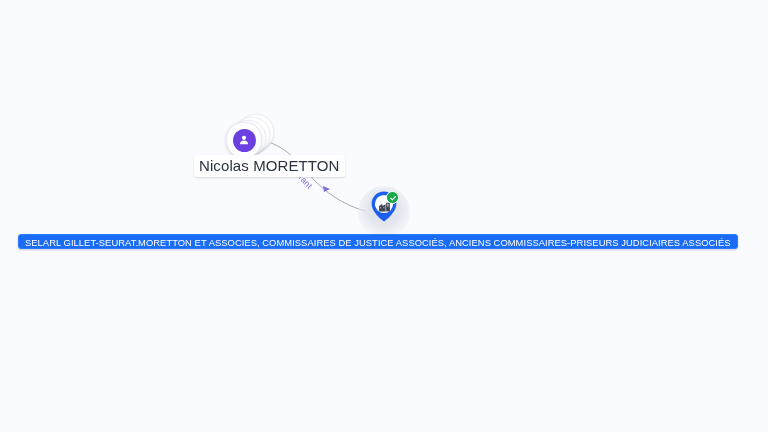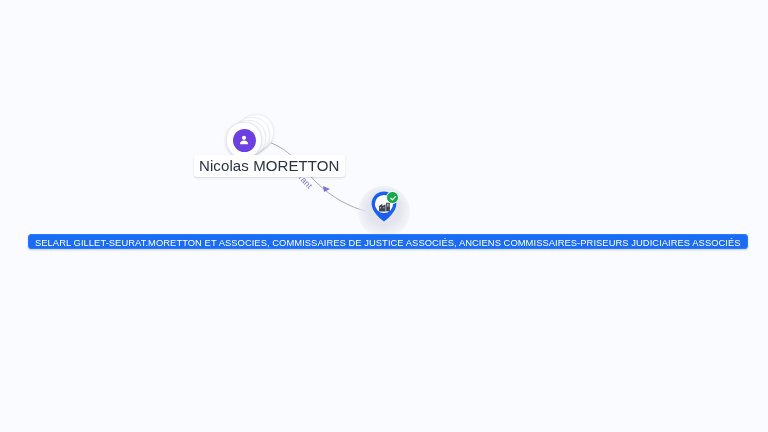--- a/index.html
+++ b/index.html
@@ -143,21 +143,21 @@
     color: #7f6fd8;
     transform: rotate(47deg);
     transform-origin: left top;
     white-space: nowrap;
     letter-spacing: 0.2px;
   }
 
   
   #company-banner {
     position: absolute;
-    left: 28px;
+    left: 18px;
     top: 234px;
     height: 15px;
     line-height: 15px;
     padding: 0 6px;
     background: #1a6cf5;
     border: 1px solid #2f7bff;
     border-radius: 3px;
     box-sizing: border-box;
     color: #ffffff;
     font-size: 9.4px;

